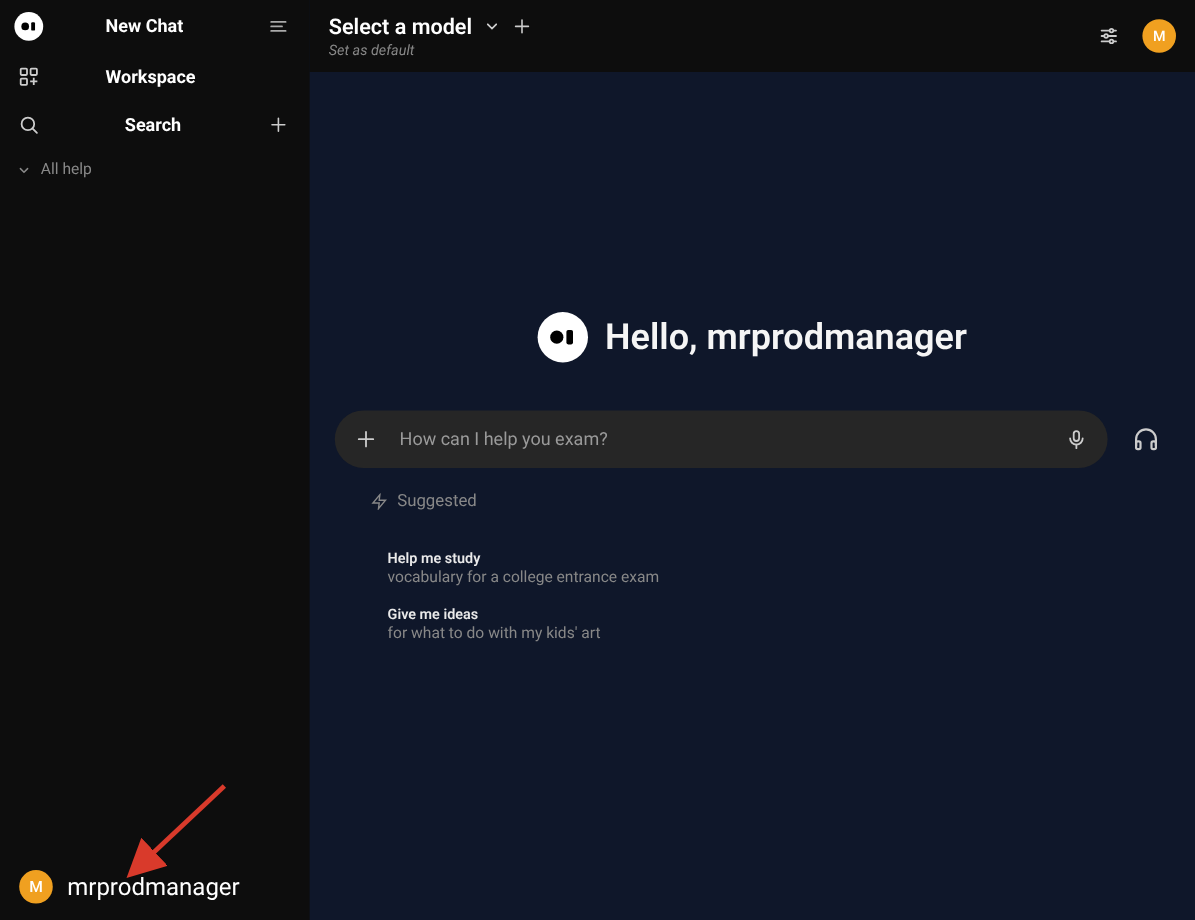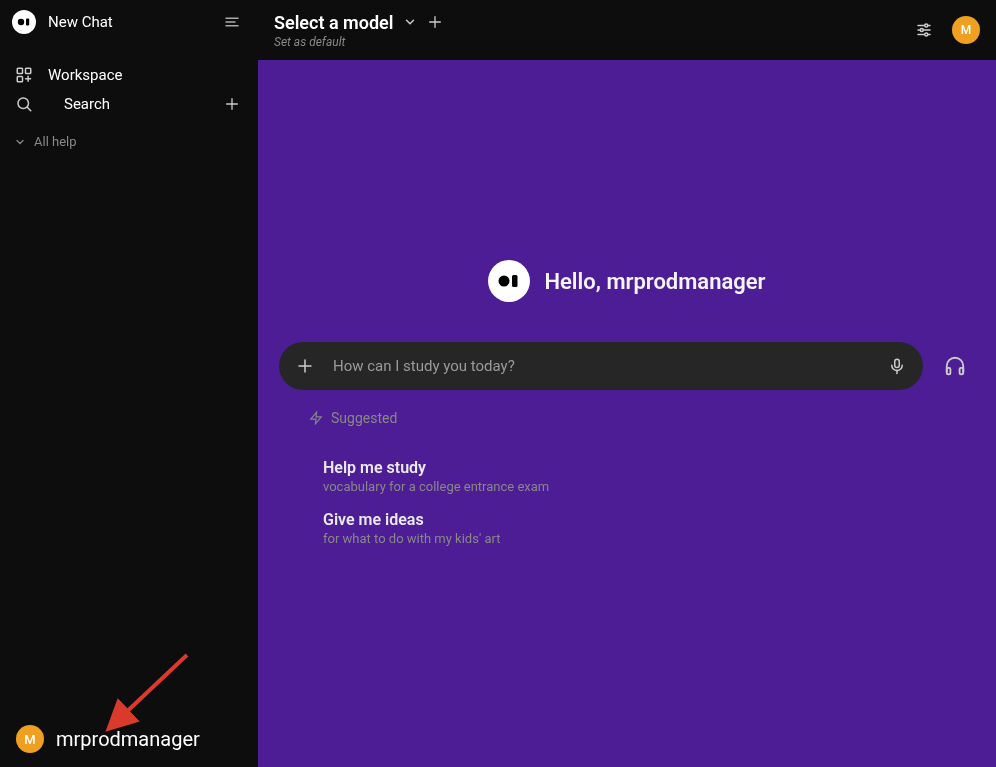--- a/index.html
+++ b/index.html
@@ -19,40 +19,41 @@
       background: #0d0d0d;
       display: flex;
       flex-direction: column;
       position: relative;
     }
     .sidebar-top {
       flex: 1;
     }
     .sb-row {
       display: flex;
-      align-items: flex-end;
+      align-items: center;
       height: 40px;
       padding: 0 12px;
       gap: 12px;
       cursor: pointer;
     }
     .logo-circle {
       width: 24px;
       height: 24px;
       border-radius: 50%;
       background: #fff;
       display: flex;
       align-items: center;
       justify-content: center;
       flex-shrink: 0;
     }
     .sb-label {
       font-size: 15px;
       color: #fff;
-      font-weight: 400;
+      font-weight: 700;
+      margin-left: 40px;
     }
     .sidebar-header {
       display: flex;
       align-items: center;
       justify-content: space-between;
       padding: 8px 12px;
     }
     .sidebar-header .left {
       display: flex;
       align-items: center;
@@ -114,21 +115,21 @@
       flex-shrink: 0;
     }
     .username-footer {
       font-size: 20px;
       color: #fff;
     }
 
     
     .main {
       flex: 1;
-      background: #4c1d95;
+      background: #0f172a;
       display: flex;
       flex-direction: column;
       position: relative;
     }
     .topbar {
       height: 60px;
       background: #0d0d0d;
       display: flex;
       align-items: center;
       justify-content: space-between;
@@ -189,21 +190,21 @@
     .greeting .logo-big {
       width: 42px;
       height: 42px;
       border-radius: 50%;
       background: #fff;
       display: flex;
       align-items: center;
       justify-content: center;
     }
     .greeting-text {
-      font-size: 22px;
+      font-size: 30px;
       color: #f5f5f5;
       font-weight: 600;
     }
     .input-bar-wrap {
       display: flex;
       align-items: center;
       gap: 12px;
       width: 696px;
     }
     .input-bar {
@@ -255,21 +256,21 @@
       padding-left: 30px;
       margin-bottom: 24px;
     }
     .suggest-item {
       padding: 8px 44px;
       cursor: pointer;
       border-radius: 8px;
     }
     .suggest-title {
       color: #eaeaea;
-      font-size: 16px;
+      font-size: 12px;
       font-weight: 600;
       margin-bottom: 2px;
     }
     .suggest-sub {
       color: #888;
       font-size: 13px;
     }
 
     
     .arrow-annotation {
@@ -394,21 +395,21 @@
     </div>
 
     <div class="input-bar-wrap">
       <div class="input-bar">
         <div class="plus-btn">
           <svg width="18" height="18" viewBox="0 0 24 24" fill="none" stroke="#ccc" stroke-width="2" stroke-linecap="round">
             <line x1="12" y1="4" x2="12" y2="20"></line>
             <line x1="4" y1="12" x2="20" y2="12"></line>
           </svg>
         </div>
-        <span class="input-placeholder">How can I study you today?</span>
+        <span class="input-placeholder">How can I help you exam?</span>
         <div class="icon-btn">
           <svg width="18" height="18" viewBox="0 0 24 24" fill="none" stroke="#ccc" stroke-width="2" stroke-linecap="round">
             <rect x="9" y="3" width="6" height="11" rx="3"></rect>
             <path d="M5 11a7 7 0 0 0 14 0"></path>
             <line x1="12" y1="18" x2="12" y2="22"></line>
           </svg>
         </div>
       </div>
       <div class="headphone-btn">
         <svg width="22" height="22" viewBox="0 0 24 24" fill="none" stroke="#ccc" stroke-width="2" stroke-linecap="round">

